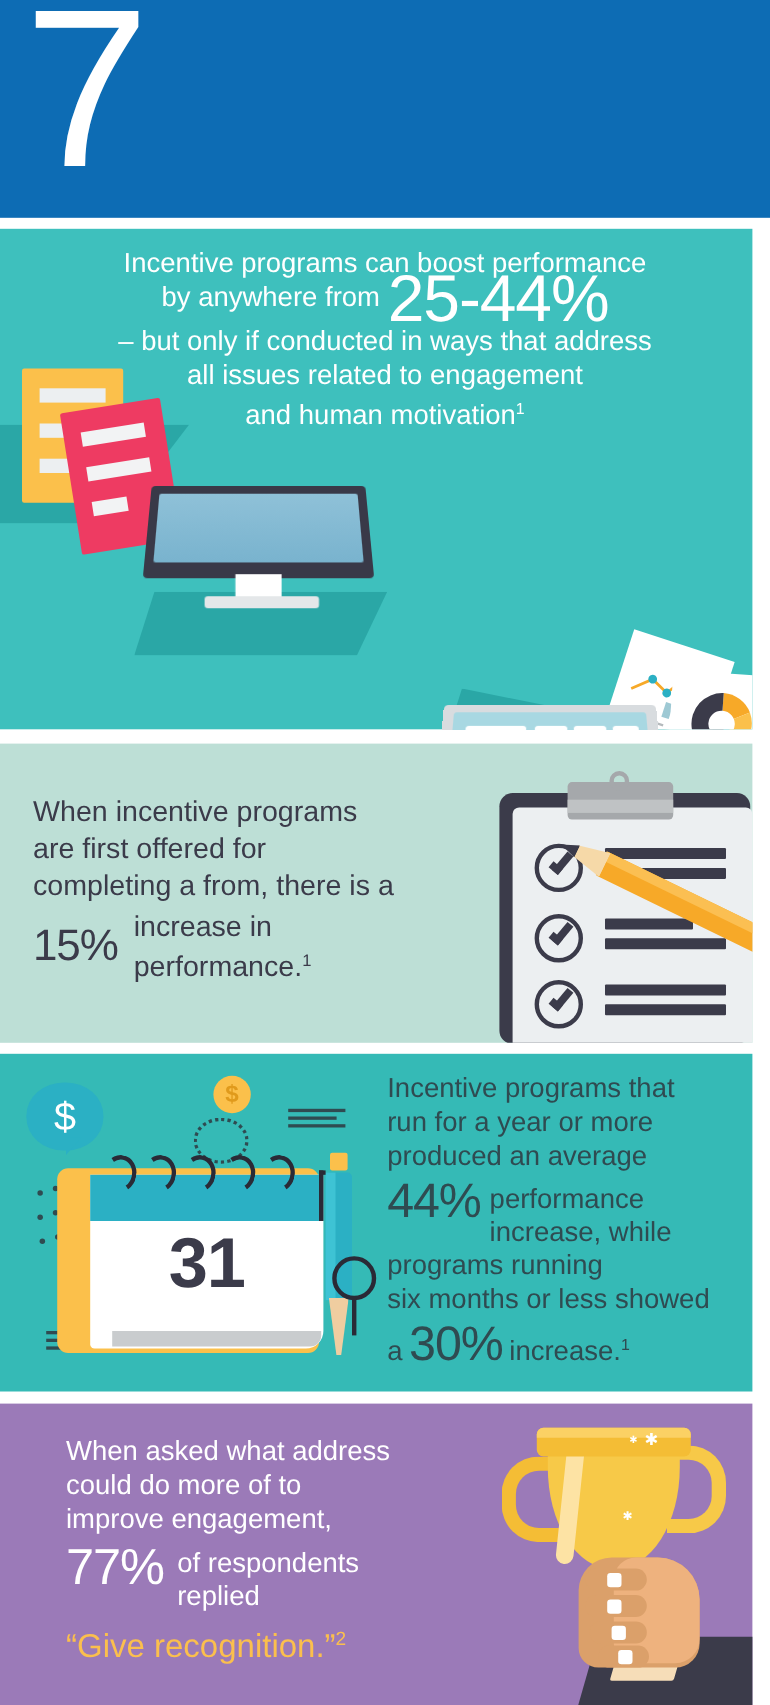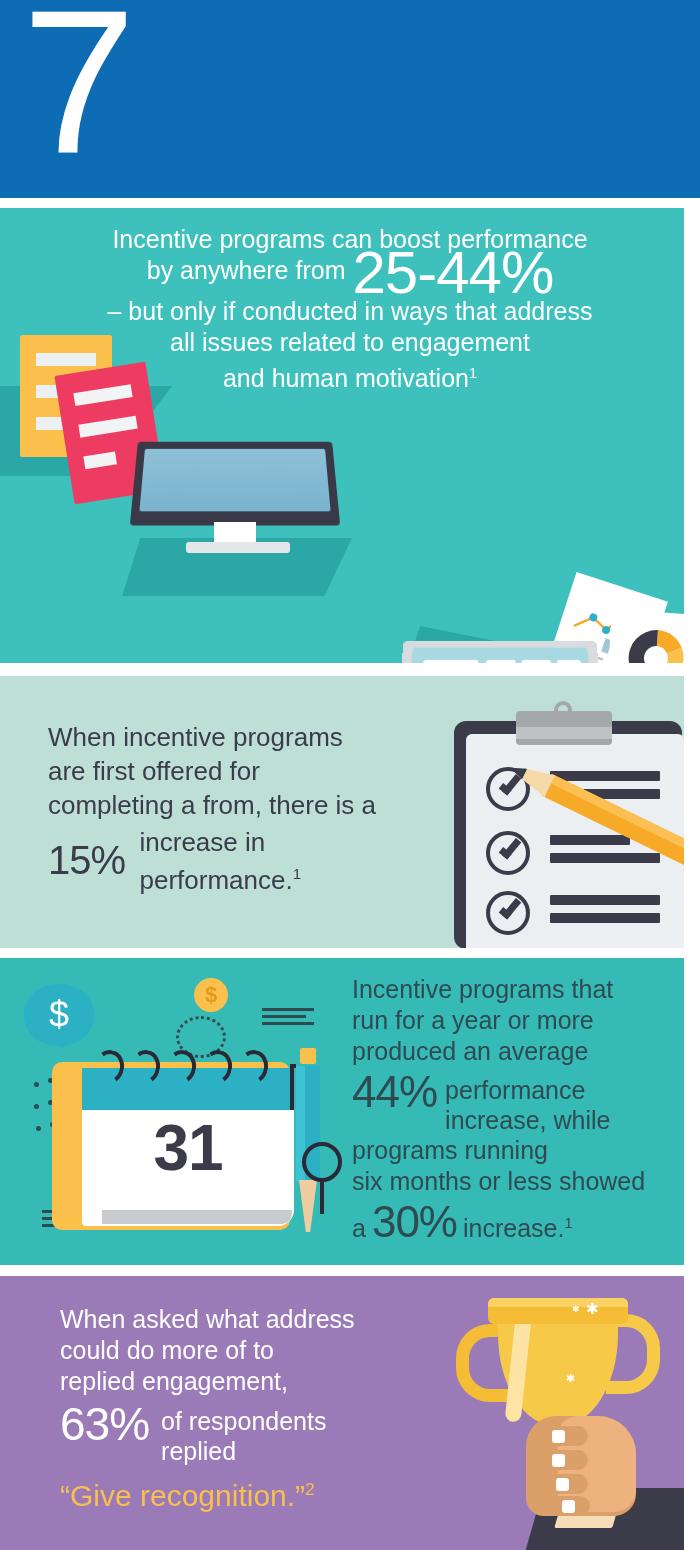--- a/index.html
+++ b/index.html
@@ -99,21 +99,21 @@
 
   .paper {
     position: absolute; background: #ffffff; z-index: 3;
     box-shadow: 0 0 0 0 rgba(0,0,0,0);
   }
   .p-chart { left: 556px; top: 376px; width: 96px; height: 118px; transform: rotate(18deg); }
   .p-pie   { left: 608px; top: 404px; width: 94px; height: 120px; transform: rotate(4deg); }
 
   
   .s3-text {
-    position: absolute; left: 48px; top: 44px; width: 390px;
+    position: absolute; left: 30px; top: 44px; width: 390px;
     color: #3b3b4a; font-weight: 300;
   }
   .s3-line { font-size: 26px; line-height: 34px; }
   .s3-big { font-size: 40px; font-weight: 300; letter-spacing: -1px; }
   .s3-ib { display: inline-block; vertical-align: middle; }
   .s3-right { display: inline-block; vertical-align: middle; font-size: 26px; line-height: 32px; margin-left: 10px; }
 
   .clipboard { position: absolute; left: 432px; top: 25px; width: 250px; height: 245px; }
   .cb-frame { position: absolute; left: 22px; top: 20px; width: 228px; height: 228px;
     background: #3b3b4a; border-radius: 12px; }
@@ -448,23 +448,23 @@
           <span>increase.</span><span class="sup">1</span>
         </span>
       </div>
     </div>
   </div>
 
   <div class="sec sec5">
     <div class="s5-text">
       <div class="s5-line">When asked what address</div>
       <div class="s5-line">could do more of to</div>
-      <div class="s5-line">replied engagement,</div>
+      <div class="s5-line">improve engagement,</div>
       <div class="s5-row">
-        <span class="s5-big">63%</span>
+        <span class="s5-big">77%</span>
         <span class="t">
           <span>of respondents</span><br>
           <span>replied</span>
         </span>
       </div>
       <div class="s5-quote">
         <span>“Give recognition.”</span><span class="sup">2</span>
       </div>
     </div>
 

